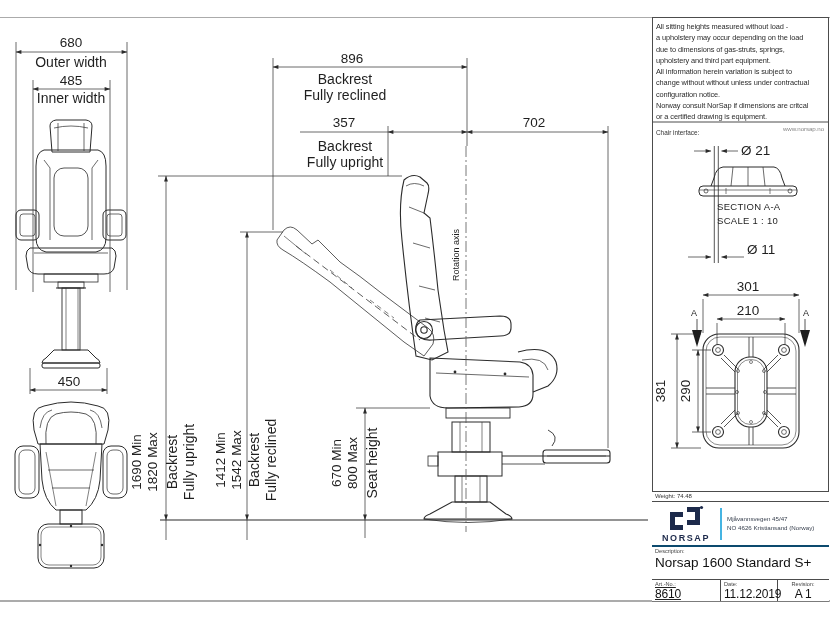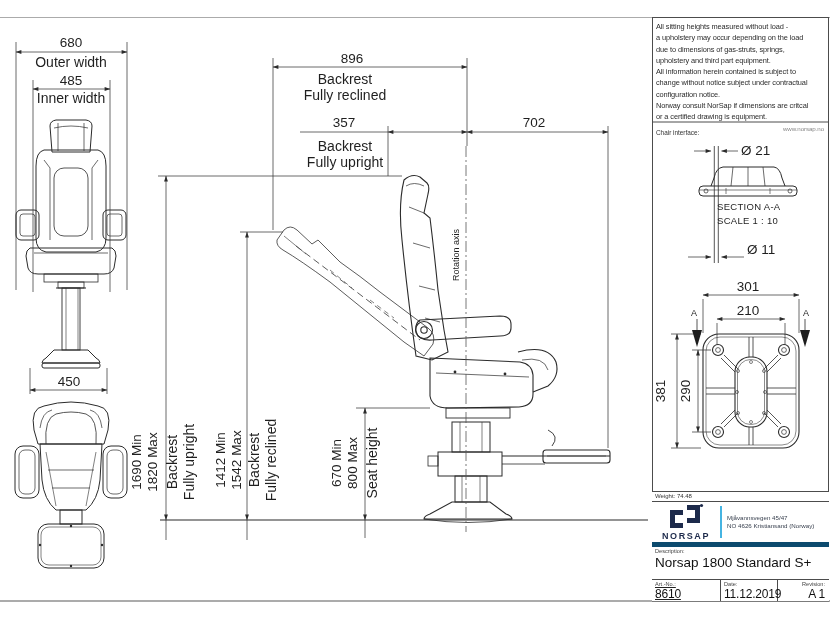--- a/index.html
+++ b/index.html
@@ -14,35 +14,35 @@
   
   #notes{position:absolute;left:656px;top:21px;width:170px;font-size:7.4px;line-height:11.3px;
          color:#2b2b2b;letter-spacing:-0.1px;}
   #website{font-size:6.2px;color:#888;text-align:right;margin-top:0px;padding-right:2px;}
   #iface-label{position:absolute;left:656px;top:129px;font-size:6.4px;color:#333;}
   
   #titleblock{position:absolute;left:652px;top:491px;width:177px;height:110px;
               border-top:1px solid #4c4c4c;box-sizing:border-box;background:#fff;}
   #tb-weight{height:10px;border-bottom:1px solid #4c4c4c;font-size:6px;color:#333;
              padding:1px 0 0 3px;box-sizing:border-box;}
-  #tb-logo{height:45px;border-bottom:5px solid #0c4a6e;display:flex;align-items:center;box-sizing:border-box;}
+  #tb-logo{height:45px;border-bottom:2px solid #0c4a6e;display:flex;align-items:center;box-sizing:border-box;}
   #tb-logo .logobox{width:68px;display:flex;flex-direction:column;align-items:center;}
   #tb-brand{font-size:9px;font-weight:bold;letter-spacing:1.6px;color:#1d2a4b;margin-top:2px;}
   #tb-divider{width:2px;height:32px;background:#45b4e2;margin:0 5px 0 0;}
   #tb-address{font-size:6.2px;line-height:8.5px;color:#3a4250;}
   #tb-desc{height:33px;border-bottom:1px solid #4c4c4c;padding:1px 0 0 3px;box-sizing:border-box;}
   #tb-desc .lab{font-size:5.6px;color:#444;}
   #tb-desc .val{font-size:13.5px;color:#111;margin-top:1px;}
   #tb-bottom{height:21px;display:flex;box-sizing:border-box;}
   #tb-bottom .cell{box-sizing:border-box;padding:1px 2px 0 3px;}
   #tb-bottom .lab{font-size:5.6px;color:#444;}
   #tb-bottom .val{font-size:12px;color:#111;letter-spacing:-0.2px;}
   #cell-art{width:69px;border-right:1px solid #4c4c4c;text-decoration:underline;}
   #cell-date{width:57px;border-right:1px solid #4c4c4c;}
-  #cell-rev{flex:1;text-align:right;padding-right:4px !important;}
+  #cell-rev{flex:1;text-align:center;padding-right:4px !important;}
 </style>
 </head>
 <body>
 
 <div id="sheet">
 
 <svg id="drawing" width="830" height="624" viewBox="0 0 830 624">
   <defs>
     <marker id="ar" viewBox="0 0 10 10" refX="9.6" refY="5" markerWidth="9.5" markerHeight="7.5" orient="auto-start-reverse">
       <path d="M0,1.6 L10,5 L0,8.4 Z" fill="#2b2b2b"></path>
@@ -310,22 +310,22 @@
   <text class="tiny" x="806" y="316" text-anchor="middle">A</text>
   <text class="dnum" x="665" y="391" text-anchor="middle" transform="rotate(-90 665 391)">381</text>
   <text class="dnum" x="690" y="391" text-anchor="middle" transform="rotate(-90 690 391)">290</text>
 </svg>
 
 <div id="notes">
   <div>All sitting heights measured without load -</div>
   <div>a upholstery may occur depending on the load</div>
   <div>due to dimensions of gas-struts, springs,</div>
   <div>upholstery and third part equipment.</div>
-  <div>All information herein contained is subject to</div>
-  <div>change without notice subject under contractual</div>
+  <div>All information herein variation is subject to</div>
+  <div>change without without unless under contractual</div>
   <div>configuration notice.</div>
   <div>Norway consult NorSap if dimensions are critcal</div>
   <div>or a certified drawing is equipment.</div>
   <div id="website">www.norsap.no</div>
 </div>
 
 <div id="iface-label">Chair interface:</div>
 
 <div id="titleblock">
   <div id="tb-weight">Weight: 74.48</div>
@@ -339,21 +339,21 @@
       <div id="tb-brand">NORSAP</div>
     </div>
     <div id="tb-divider"></div>
     <div id="tb-address">
       <div>Mjåvannsvegen 45/47</div>
       <div>NO 4626  Kristiansand (Norway)</div>
     </div>
   </div>
   <div id="tb-desc">
     <div class="lab">Description:</div>
-    <div class="val">Norsap 1800 Standard S+</div>
+    <div class="val">Norsap 1600 Standard S+</div>
   </div>
   <div id="tb-bottom">
     <div class="cell" id="cell-art">
       <div class="lab">Art.-No.:</div>
       <div class="val">8610</div>
     </div>
     <div class="cell" id="cell-date">
       <div class="lab">Date:</div>
       <div class="val">11.12.2019</div>
     </div>

